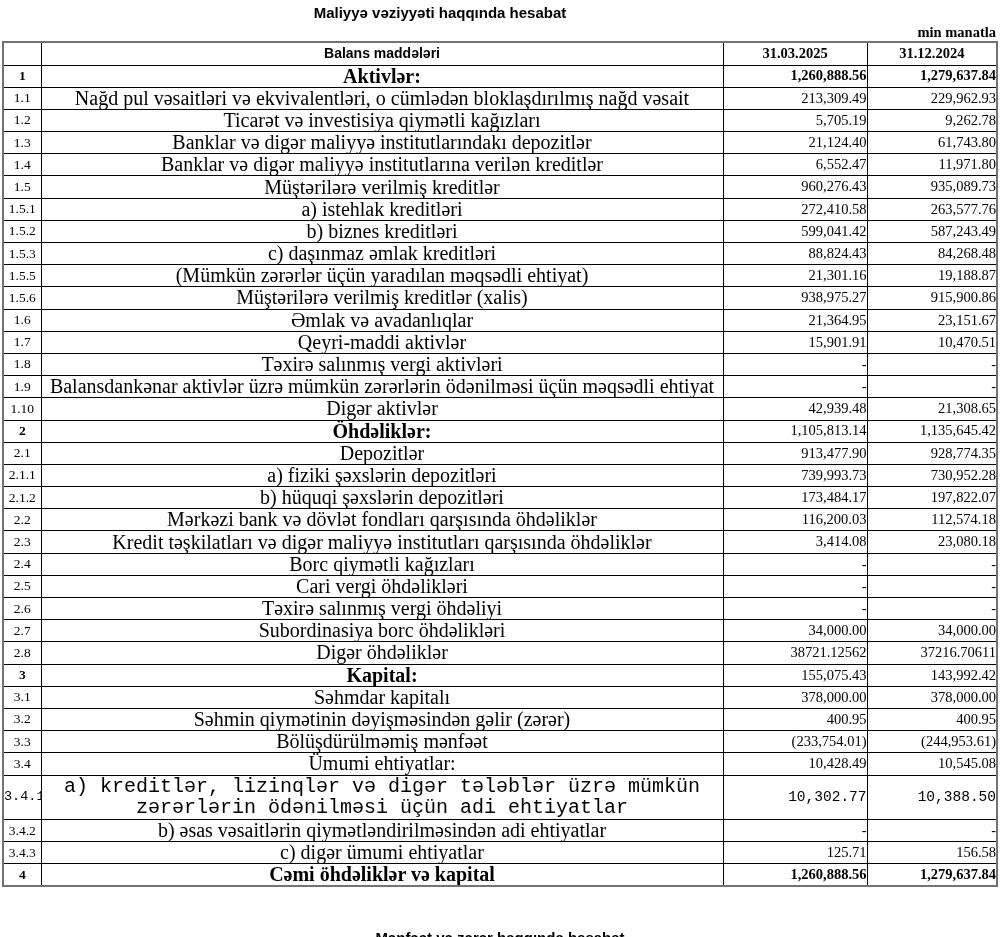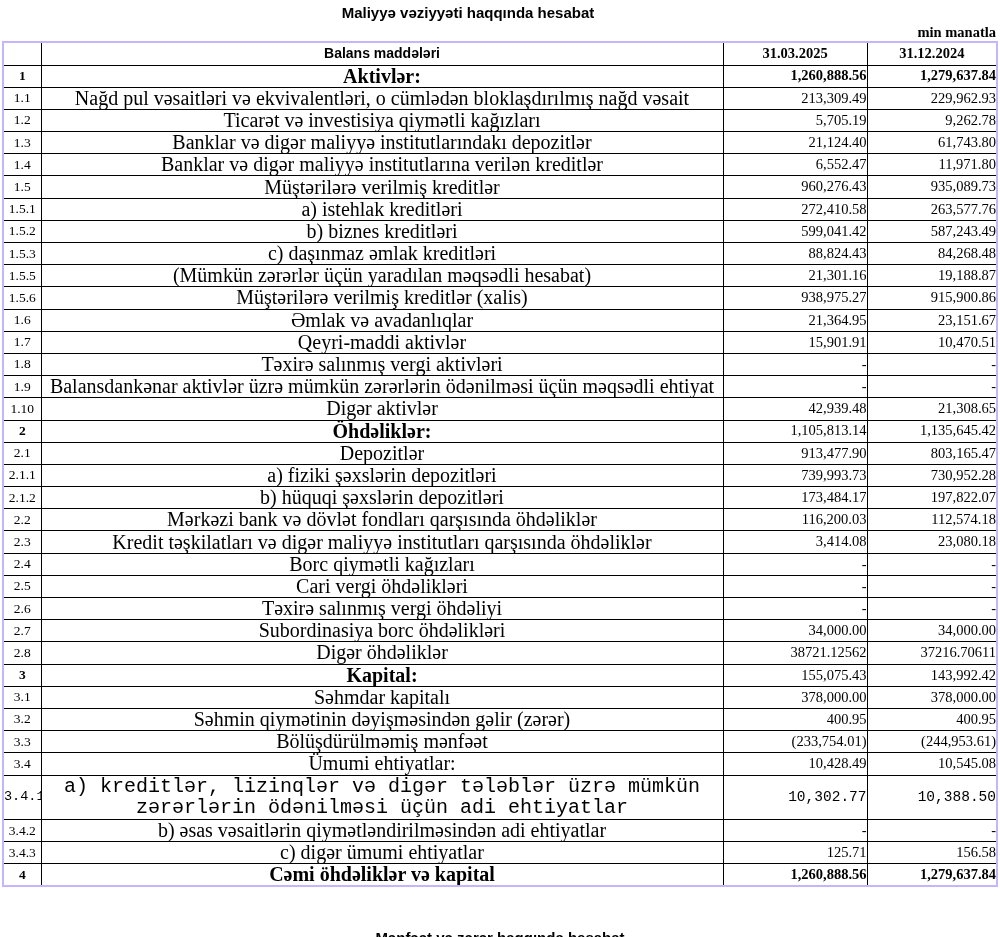--- a/index.html
+++ b/index.html
@@ -8,33 +8,33 @@
     background:#ffffff;
     position:relative;
     overflow:hidden;
     font-family:"Liberation Serif", serif;
     color:#000;
   }
   .page-title{
     position:absolute;top:4px;left:0;width:880px;
     text-align:center;
     font-family:"Liberation Sans", sans-serif;
-    font-weight:bold;font-size:15px;margin-left:28px;
+    font-weight:bold;font-size:15px;
   }
   .unit-note{
     position:absolute;top:24px;right:4px;
     font-family:"Liberation Serif", serif;
     font-weight:bold;font-size:14.5px;
   }
   table.balance{
     position:absolute;left:2px;top:41px;
     width:994px;
     border-collapse:collapse;
     table-layout:fixed;
-    border:2px solid #c4b5fd;
+    border:2px solid #737373;
   }
   table.balance td, table.balance th{
     border:1.5px solid #000;
     padding:0;
     vertical-align:middle;
     line-height:1.05;
     overflow:hidden;
   }
   thead tr{height:23px;}
   tbody tr{height:22.2px;}
@@ -144,21 +144,21 @@
         <td class="val">587,243.49</td>
       </tr>
       <tr>
         <td class="no">1.5.3</td>
         <td class="label">c) daşınmaz əmlak kreditləri</td>
         <td class="val">88,824.43</td>
         <td class="val">84,268.48</td>
       </tr>
       <tr>
         <td class="no">1.5.5</td>
-        <td class="label">(Mümkün zərərlər üçün yaradılan məqsədli hesabat)</td>
+        <td class="label">(Mümkün zərərlər üçün yaradılan məqsədli ehtiyat)</td>
         <td class="val">21,301.16</td>
         <td class="val">19,188.87</td>
       </tr>
       <tr>
         <td class="no">1.5.6</td>
         <td class="label">Müştərilərə verilmiş kreditlər (xalis)</td>
         <td class="val">938,975.27</td>
         <td class="val">915,900.86</td>
       </tr>
       <tr>
@@ -194,21 +194,21 @@
       <tr class="section">
         <td class="no">2</td>
         <td class="label">Öhdəliklər:</td>
         <td class="val">1,105,813.14</td>
         <td class="val">1,135,645.42</td>
       </tr>
       <tr>
         <td class="no">2.1</td>
         <td class="label">Depozitlər</td>
         <td class="val">913,477.90</td>
-        <td class="val">803,165.47</td>
+        <td class="val">928,774.35</td>
       </tr>
       <tr>
         <td class="no">2.1.1</td>
         <td class="label">a) fiziki şəxslərin depozitləri</td>
         <td class="val">739,993.73</td>
         <td class="val">730,952.28</td>
       </tr>
       <tr>
         <td class="no">2.1.2</td>
         <td class="label">b) hüquqi şəxslərin depozitləri</td>

